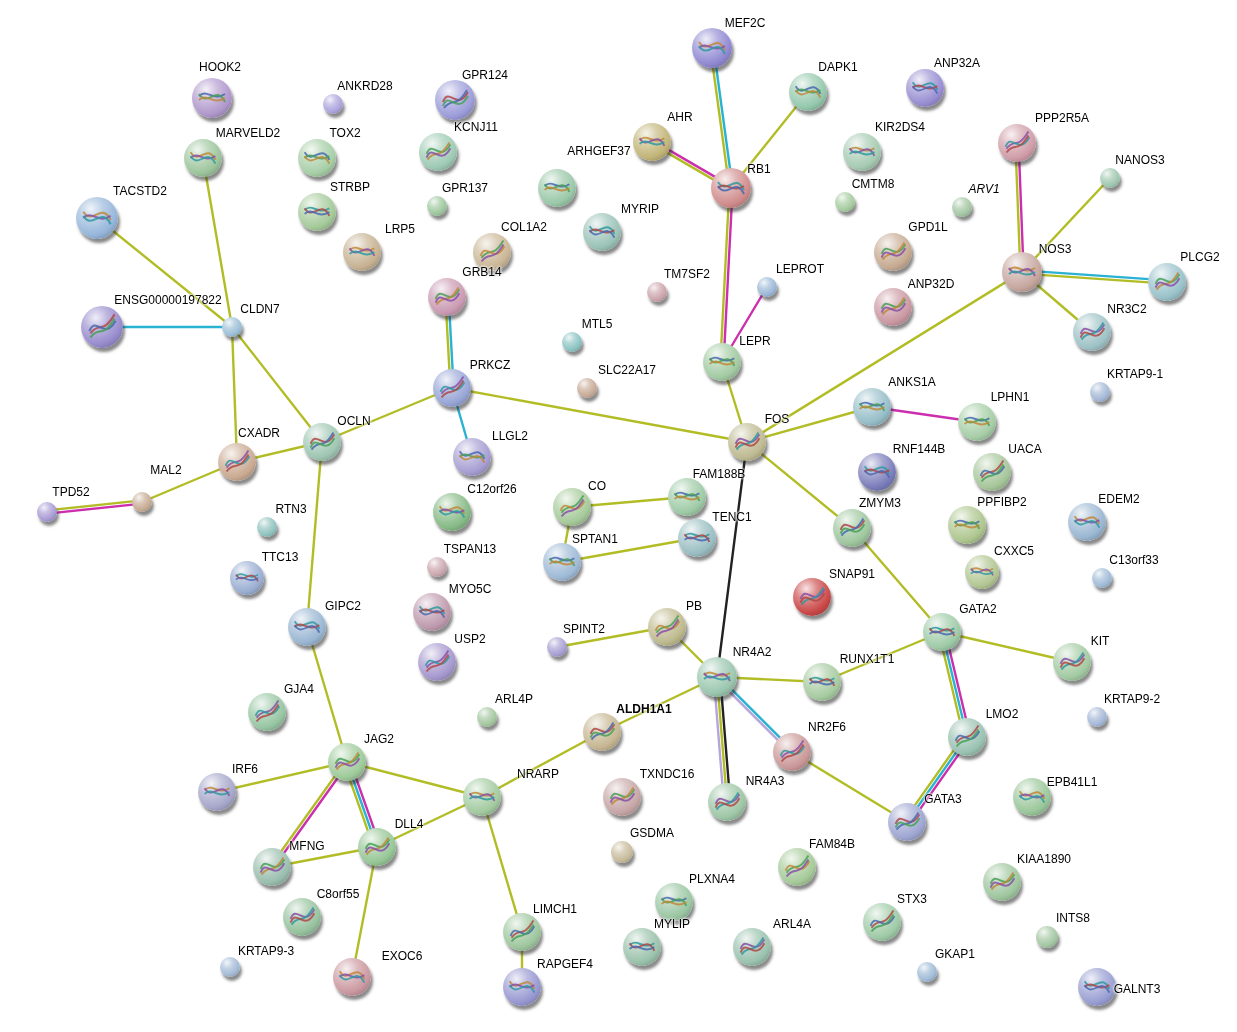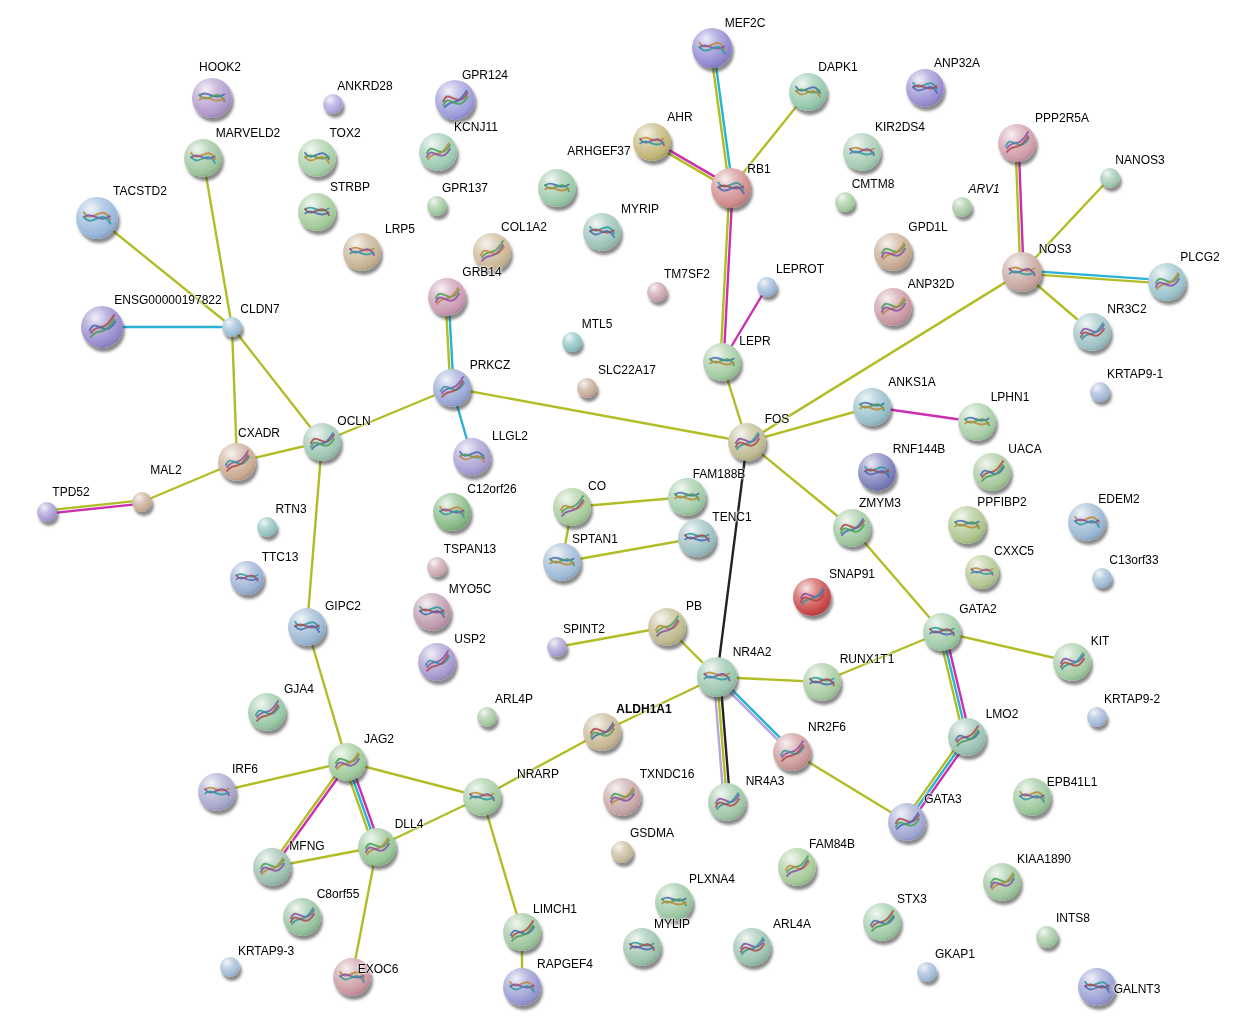--- a/index.html
+++ b/index.html
@@ -732,21 +732,21 @@
     <div class="lbl" style="left: 1073px; top: 911px; transform: translateX(-50%);">INTS8</div>
     <div class="node" style="left: 220px; top: 957px; width: 20px; height: 20px; background: radial-gradient(circle at 35% 28%, rgb(241, 245, 249) 0%, rgb(195, 210, 228) 30%, rgb(162, 186, 214) 65%, rgb(105, 121, 139) 100%);"></div>
     <div class="lbl" style="left: 266px; top: 944px; transform: translateX(-50%);">KRTAP9-3</div>
     <div class="node" style="left: 333px; top: 958px; width: 38px; height: 38px; background: radial-gradient(circle at 35% 28%, rgb(247, 240, 241) 0%, rgb(221, 188, 193) 30%, rgb(202, 152, 160) 65%, rgb(131, 99, 104) 100%);">
       <svg viewBox="0 0 40 40" width="38" height="38">
         <path d="M7 16 C16 30, 24 6, 33 24" fill="none" stroke="#c08838" stroke-width="2" opacity="0.85" transform="translate(0,-2)"></path>
         <path d="M7 20 C15 12, 21 26, 33 18" fill="none" stroke="#8850a8" stroke-width="2" opacity="0.85" transform="translate(0,0)"></path>
         <path d="M7 16 C16 30, 24 6, 33 24" fill="none" stroke="#2e9aa0" stroke-width="2" opacity="0.85" transform="translate(0,2)"></path>
       </svg>
     </div>
-    <div class="lbl" style="left: 378px; top: 949px; transform: translateX(-50%); margin-top: 13px;">EXOC6</div>
+    <div class="lbl" style="left: 402px; top: 949px; transform: translateX(-50%);">EXOC6</div>
     <div class="node" style="left: 917px; top: 962px; width: 20px; height: 20px; background: radial-gradient(circle at 35% 28%, rgb(240, 245, 249) 0%, rgb(192, 210, 228) 30%, rgb(158, 186, 214) 65%, rgb(103, 121, 139) 100%);"></div>
     <div class="lbl" style="left: 955px; top: 947px; transform: translateX(-50%);">GKAP1</div>
     <div class="node" style="left: 503px; top: 968px; width: 38px; height: 38px; background: radial-gradient(circle at 35% 28%, rgb(240, 240, 248) 0%, rgb(188, 188, 226) 30%, rgb(152, 152, 210) 65%, rgb(99, 99, 137) 100%);">
       <svg viewBox="0 0 40 40" width="38" height="38">
         <path d="M7 16 C16 30, 24 6, 33 24" fill="none" stroke="#c08838" stroke-width="2" opacity="0.85" transform="translate(0,-2)"></path>
         <path d="M7 20 C15 12, 21 26, 33 18" fill="none" stroke="#8850a8" stroke-width="2" opacity="0.85" transform="translate(0,0)"></path>
         <path d="M7 16 C16 30, 24 6, 33 24" fill="none" stroke="#2e9aa0" stroke-width="2" opacity="0.85" transform="translate(0,2)"></path>
       </svg>
     </div>
     <div class="lbl" style="left: 565px; top: 957px; transform: translateX(-50%);">RAPGEF4</div>

